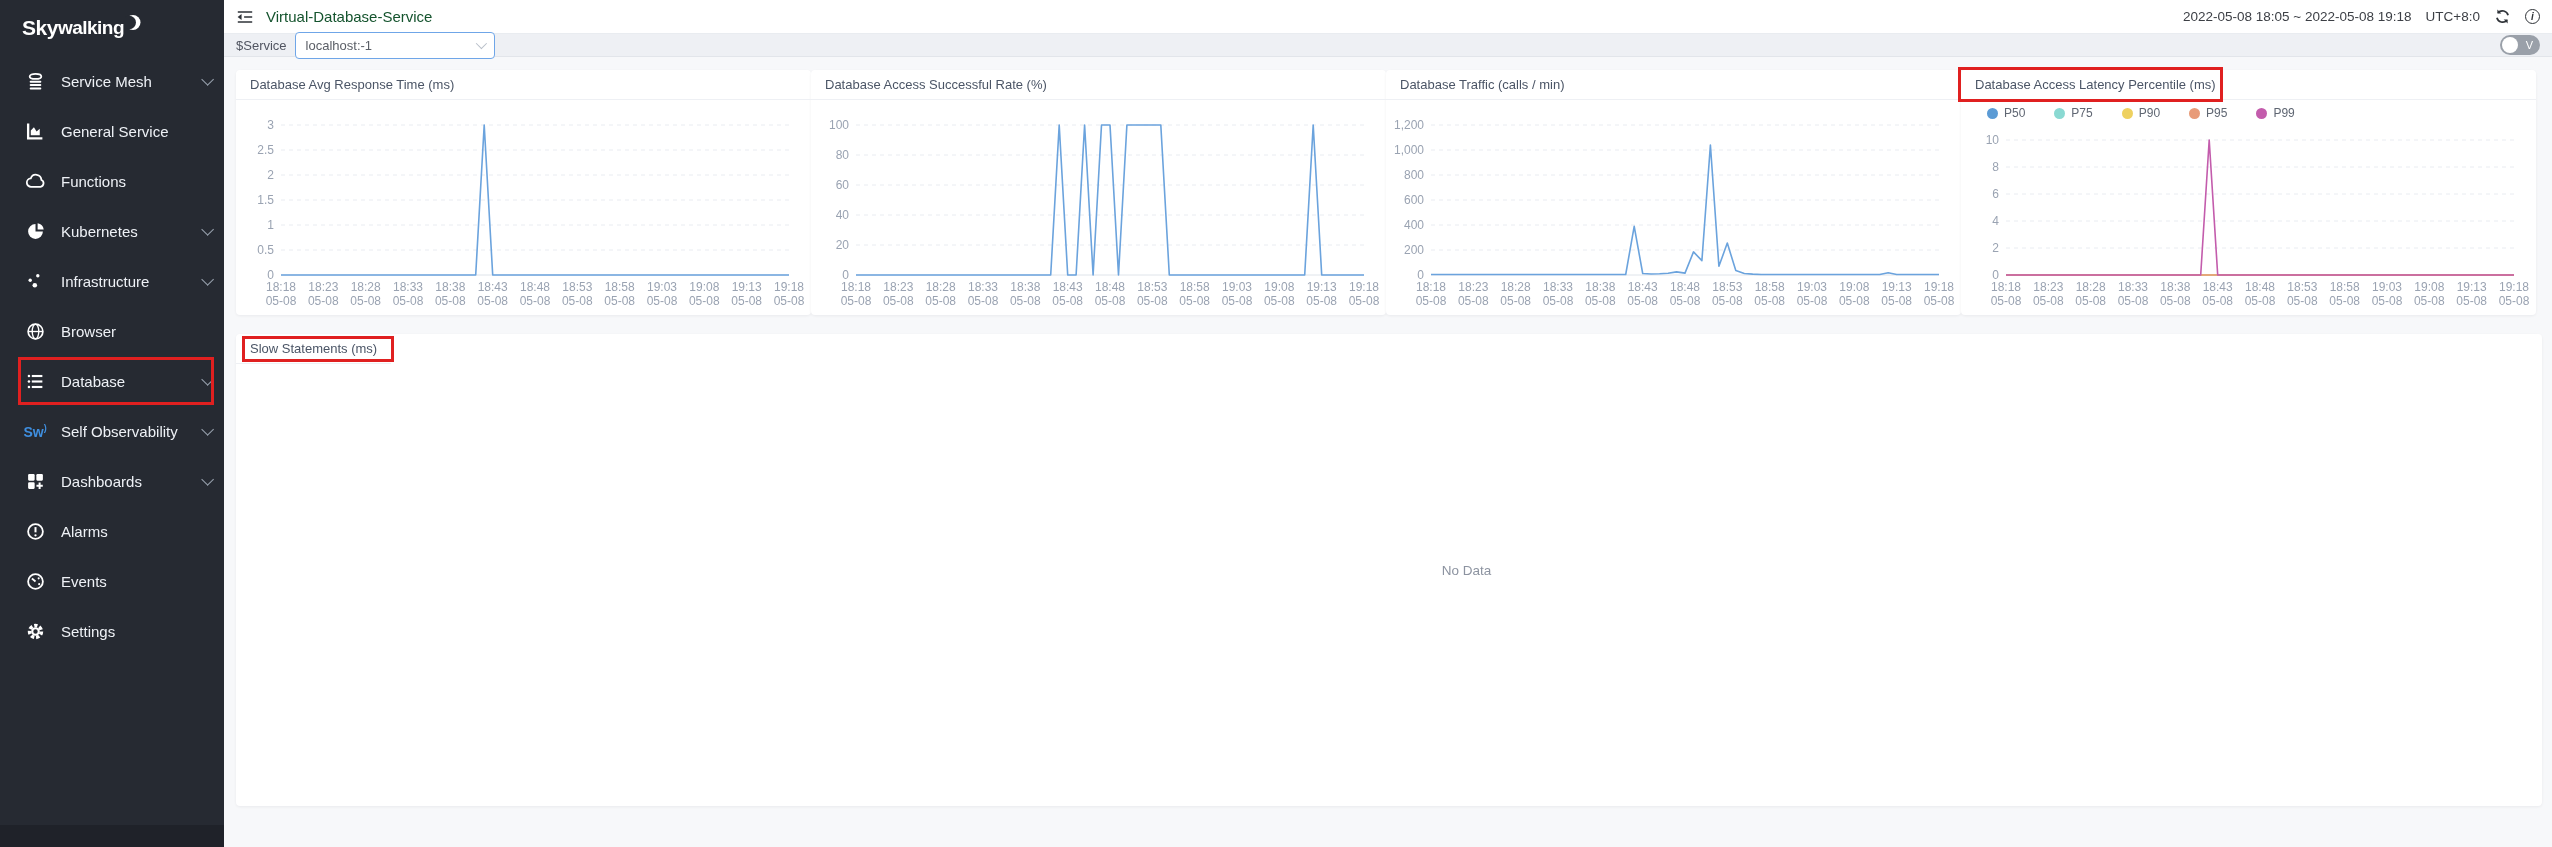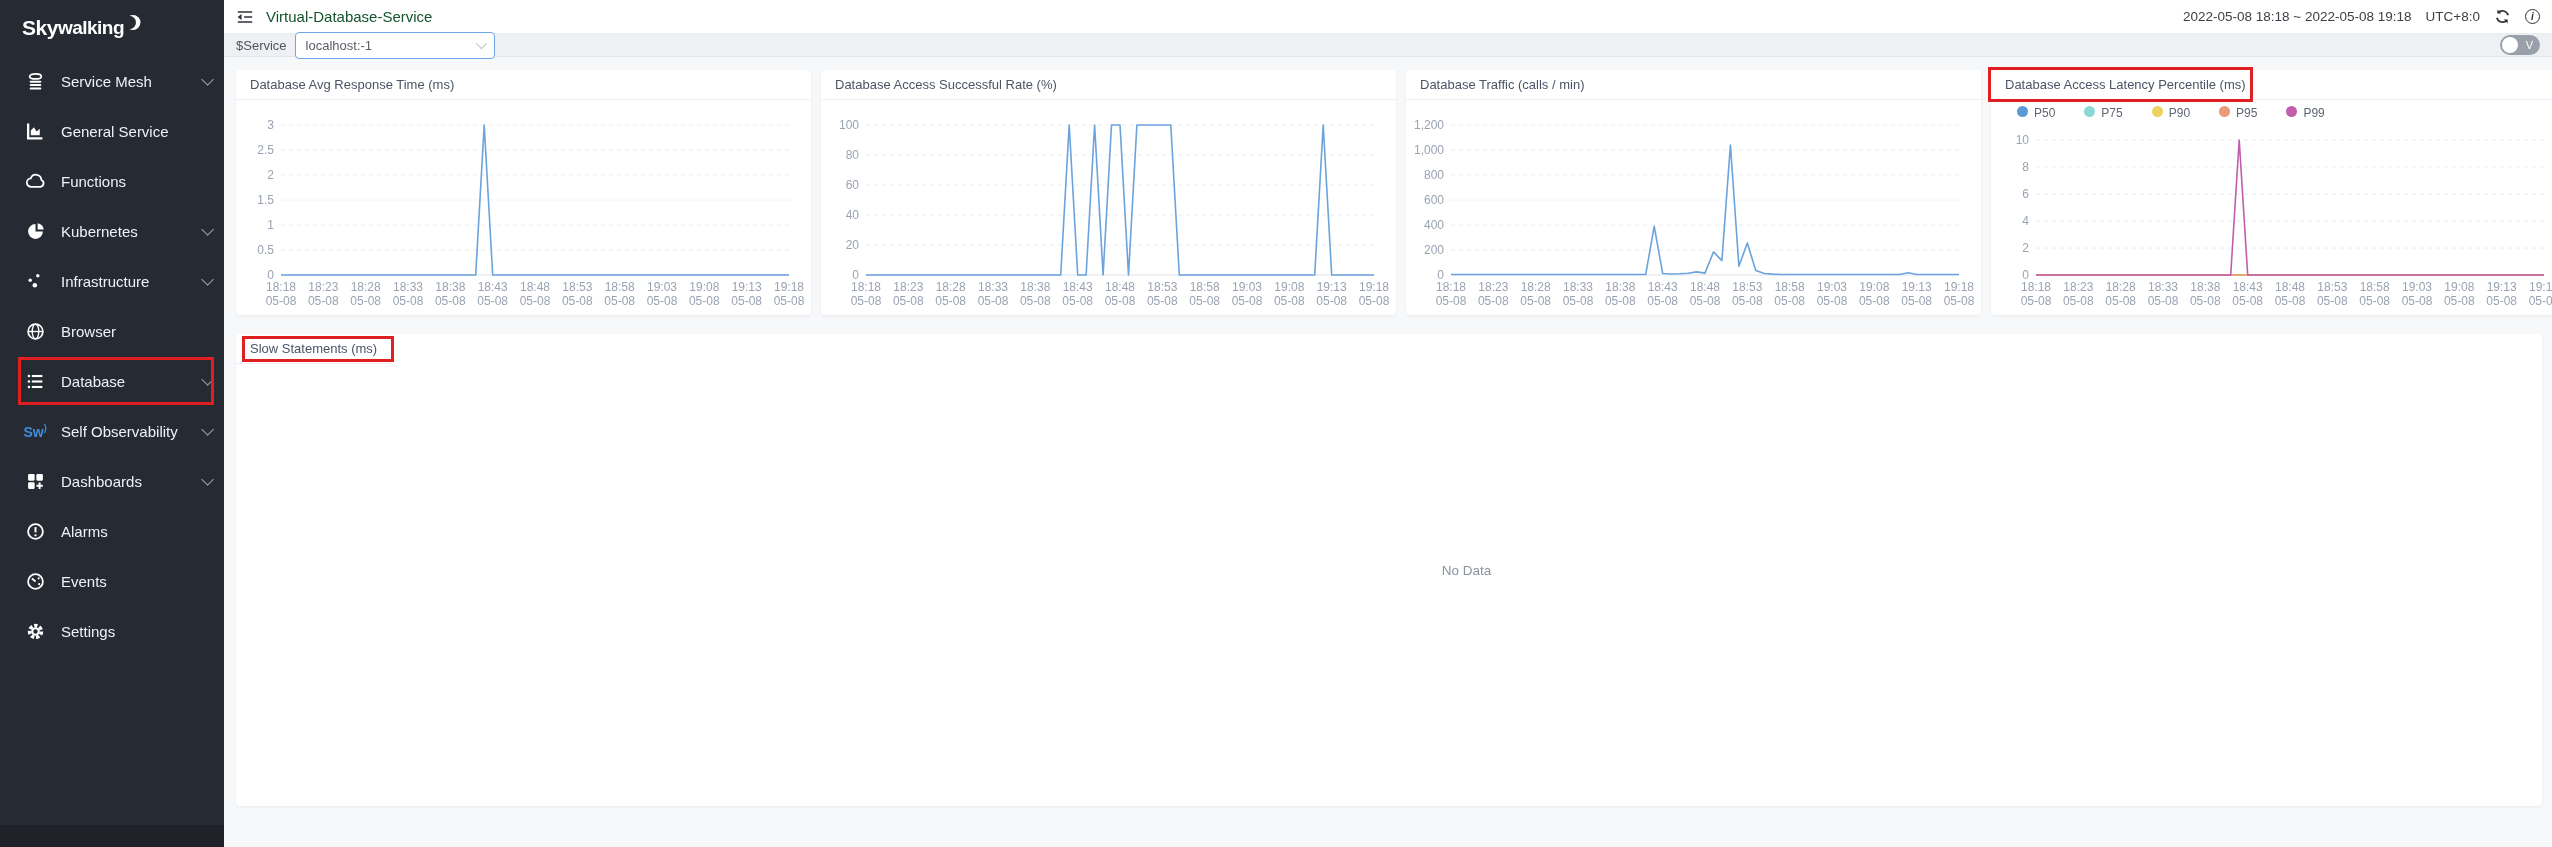--- a/index.html
+++ b/index.html
@@ -33,30 +33,30 @@
   .toolbar { height:23px; background:#eef0f4; border-bottom:1px solid #e2e5ea; display:flex; align-items:center; padding:0 12px; flex-shrink:0; }
   .svc-label { font-size:13px; color:#515561; margin-right:8px; }
   .svc-select { width:200px; height:27px; background:#fff; border:1px solid #6fa6e8; border-radius:4px; display:flex; align-items:center; padding:8px 10px; font-size:13px; color:#5a5e66; cursor:pointer; }
   .sel-chev { margin-left:auto; width:8px; height:8px; border-right:1.4px solid #b8bfc9; border-bottom:1.4px solid #b8bfc9; transform:rotate(45deg) translateY(-2px); }
   .toolbar-right { margin-left:auto; display:flex; align-items:center; }
   .toggle { width:40px; height:20px; border-radius:10px; background:#9aa0a9; position:relative; display:flex; align-items:center; justify-content:flex-end; padding-right:7px; color:#fff; font-size:11px; cursor:pointer; }
   .toggle-knob { position:absolute; left:2px; top:2px; width:16px; height:16px; background:#fff; border-radius:50%; }
 
   
   .content { flex:1; padding:13px 10px 0 12px; overflow:hidden; }
-  .charts-row { display:flex; gap:10px; }
+  .charts-row { display:flex; gap:0; }
   .panel { background:#fff; border-radius:4px; box-shadow:0 1px 3px rgba(0,21,41,.06); }
   .chart-panel { width:575px; height:245px; flex-shrink:0; }
   .panel-head { height:30px; display:flex; align-items:center; padding:0 14px; border-bottom:1px solid #eef0f4; position:relative; }
   .panel-title { font-size:13px; color:#4b5566; white-space:nowrap; }
   .red-frame { position:absolute; border:3px solid #e02020; pointer-events:none; }
   .red-frame-chart { left:-3px; top:-3px; width:265px; height:35px; }
   .red-frame-slow { left:6px; top:2px; width:152px; height:26px; }
   .legend { height:26px; display:flex; align-items:center; padding-left:14px; gap:17px; font-size:12px; color:#5f6672; }
-  .leg-item { display:flex; align-items:flex-start; gap:6px;padding-left:12px; }
+  .leg-item { display:flex; align-items:center; gap:6px;padding-left:12px; }
   .leg-dot { width:11px; height:11px; border-radius:50%; display:inline-block; }
   .tick { fill:#9aa3b2; font-size:12px; font-family:"Liberation Sans","DejaVu Sans",sans-serif; }
 
   .slow-panel { margin-top:19px; height:472px; display:flex; flex-direction:row; }
   .no-data { flex:1; display:flex; align-items:center; justify-content:center; color:#8c93a0; font-size:13.5px; }
 </style>
 </head>
 <body>
 
 <div class="app">
@@ -206,21 +206,21 @@
 
     <div class="header">
       <span class="icon-btn">
         <svg width="18" height="16" viewBox="0 0 20 16">
             <path d="M2 2.5h16M9 8h9M2 13.5h16" stroke="#2f3338" stroke-width="1.8" fill="none"></path>
             <path d="M6.2 4.8v6.4L1.8 8z" fill="#2f3338"></path>
           </svg>
       </span>
       <span class="page-title">Virtual-Database-Service</span>
       <div class="header-right">
-        <span class="time-range">2022-05-08 18:18 ~ 2022-05-08 19:18</span>
+        <span class="time-range">2022-05-08 18:05 ~ 2022-05-08 19:18</span>
         <span class="tz">UTC+8:0</span>
         <span class="icon-btn">
           <svg width="17" height="17" viewBox="0 0 20 20">
               <path d="M16.6 8.6A7 7 0 0 0 4.7 5.6" fill="none" stroke="#2f3338" stroke-width="2"></path>
               <path d="M4 1.8v4.6h4.6z" fill="#2f3338"></path>
               <path d="M3.4 11.4a7 7 0 0 0 11.9 3" fill="none" stroke="#2f3338" stroke-width="2"></path>
               <path d="M16 18.2v-4.6h-4.6z" fill="#2f3338"></path>
             </svg>
         </span>
         <span class="info-circle">i</span>

